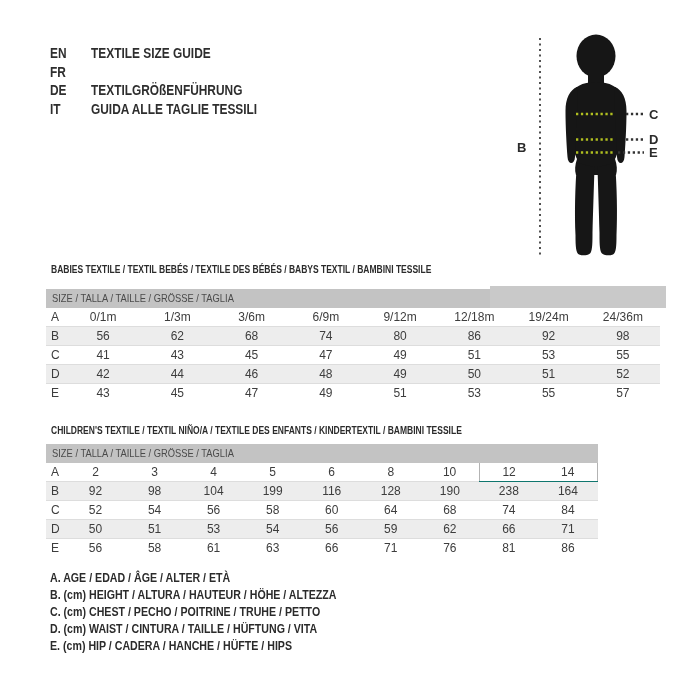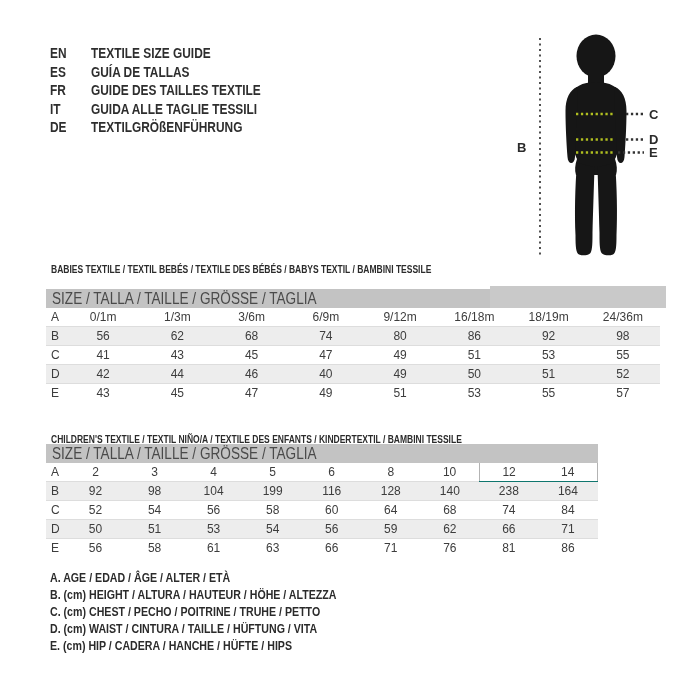--- a/index.html
+++ b/index.html
@@ -19,28 +19,28 @@
   .figure-svg{position:absolute;left:530px;top:25px;width:160px;height:240px;}
   .fig-label{position:absolute;font-weight:bold;font-size:13px;color:#2b2b2b;line-height:13px;}
   .lbl-b{left:517px;top:141px;}
   .lbl-c{left:649px;top:108px;}
   .lbl-d{left:649px;top:133px;}
   .lbl-e{left:649px;top:146px;}
 
   
   .sec-title{position:absolute;font-size:10px;font-weight:bold;color:#2b2b2b;line-height:15px;white-space:nowrap;}
   .title-babies{left:51px;top:262px;}
-  .title-children{left:51px;top:432px;}
+  .title-children{left:51px;top:423px;}
 
   
   .size-table{position:absolute;background:#fff;}
   .tbl-babies{left:46px;top:289px;width:614px;}
   .tbl-children{left:46px;top:444px;width:552px;}
   .tbl-header{position:relative;height:19px;line-height:19px;background:#c3c3c3;color:#4a4a4a;
-              font-size:16px;padding-left:6px;box-sizing:border-box;}
+              font-size:11px;padding-left:6px;box-sizing:border-box;}
   .hdr-overlay{position:absolute;left:444px;top:-3px;width:176px;height:22px;background:#c9c9c9;z-index:0;}
   .tbl-header .condensed{position:relative;z-index:1;}
   table{border-collapse:collapse;table-layout:fixed;width:100%;}
   td{height:18px;font-size:12px;color:#3d3d3d;text-align:center;padding:0;white-space:nowrap;overflow:hidden;}
   td.rowlabel{text-align:left;padding-left:5px;}
   tr.shaded td{background:#ededed;border-top:1px solid #dddddd;border-bottom:1px solid #dddddd;}
   td.hl{border-bottom:1px solid #0f766e;}
   td.hl-first{border-left:1px solid #b3b3b3;}
   td.hl-last{border-right:1px solid #b3b3b3;}
 
@@ -52,34 +52,29 @@
 <body>
 
 <div class="canvas">
 
   <div class="lang-block">
     <div class="lang-row">
       <span class="lang-code"><span class="condensed">EN</span></span>
       <span class="lang-text"><span class="condensed">TEXTILE SIZE GUIDE</span></span>
     </div>
     <div class="lang-row">
-      <span class="lang-code"><span class="condensed">ES</span></span>
-      <span class="lang-text"><span class="condensed">GUÍA DE TALLAS</span></span>
-    </div>
-    <div class="lang-row">
       <span class="lang-code"><span class="condensed">FR</span></span>
-      <span class="lang-text"><span class="condensed">GUIDE DES TAILLES TEXTILE</span></span>
+    </div>
+    <div class="lang-row">
+      <span class="lang-code"><span class="condensed">DE</span></span>
+      <span class="lang-text"><span class="condensed">TEXTILGRÖßENFÜHRUNG</span></span>
     </div>
     <div class="lang-row">
       <span class="lang-code"><span class="condensed">IT</span></span>
       <span class="lang-text"><span class="condensed">GUIDA ALLE TAGLIE TESSILI</span></span>
-    </div>
-    <div class="lang-row">
-      <span class="lang-code"><span class="condensed">DE</span></span>
-      <span class="lang-text"><span class="condensed">TEXTILGRÖßENFÜHRUNG</span></span>
     </div>
   </div>
 
   <svg class="figure-svg" viewBox="0 0 160 240">
     <line x1="10" y1="13" x2="10" y2="231" fill="none" stroke-width="1.7" stroke-dasharray="2.1,3.4" stroke="#333333"></line>
     <g>
       <ellipse cx="66" cy="31" rx="19.5" ry="21.5" fill="#161616"></ellipse>
       <rect x="58" y="42" width="16" height="20" fill="#161616"></rect>
       <path d="M66,57 C52,57 43,62 41,71 C38,83 39,100 41,112 C43,124 45,130 47,134
                C45,140 44.5,145 46,150 L86,150 C87.5,145 87,140 85,134
@@ -130,22 +125,22 @@
           <col>
         </colgroup>
       <tbody>
           <tr>
             <td class="rowlabel">A</td>
             <td>0/1m</td>
             <td>1/3m</td>
             <td>3/6m</td>
             <td>6/9m</td>
             <td>9/12m</td>
-            <td>16/18m</td>
-            <td>18/19m</td>
+            <td>12/18m</td>
+            <td>19/24m</td>
             <td>24/36m</td>
           </tr>
           <tr class="shaded">
             <td class="rowlabel">B</td>
             <td>56</td>
             <td>62</td>
             <td>68</td>
             <td>74</td>
             <td>80</td>
             <td>86</td>
@@ -161,21 +156,21 @@
             <td>49</td>
             <td>51</td>
             <td>53</td>
             <td>55</td>
           </tr>
           <tr class="shaded">
             <td class="rowlabel">D</td>
             <td>42</td>
             <td>44</td>
             <td>46</td>
-            <td>40</td>
+            <td>48</td>
             <td>49</td>
             <td>50</td>
             <td>51</td>
             <td>52</td>
           </tr>
           <tr>
             <td class="rowlabel">E</td>
             <td>43</td>
             <td>45</td>
             <td>47</td>
@@ -223,21 +218,21 @@
             <td class="hl hl-last">14</td>
           </tr>
           <tr class="shaded">
             <td class="rowlabel">B</td>
             <td>92</td>
             <td>98</td>
             <td>104</td>
             <td>199</td>
             <td>116</td>
             <td>128</td>
-            <td>140</td>
+            <td>190</td>
             <td>238</td>
             <td>164</td>
           </tr>
           <tr>
             <td class="rowlabel">C</td>
             <td>52</td>
             <td>54</td>
             <td>56</td>
             <td>58</td>
             <td>60</td>

